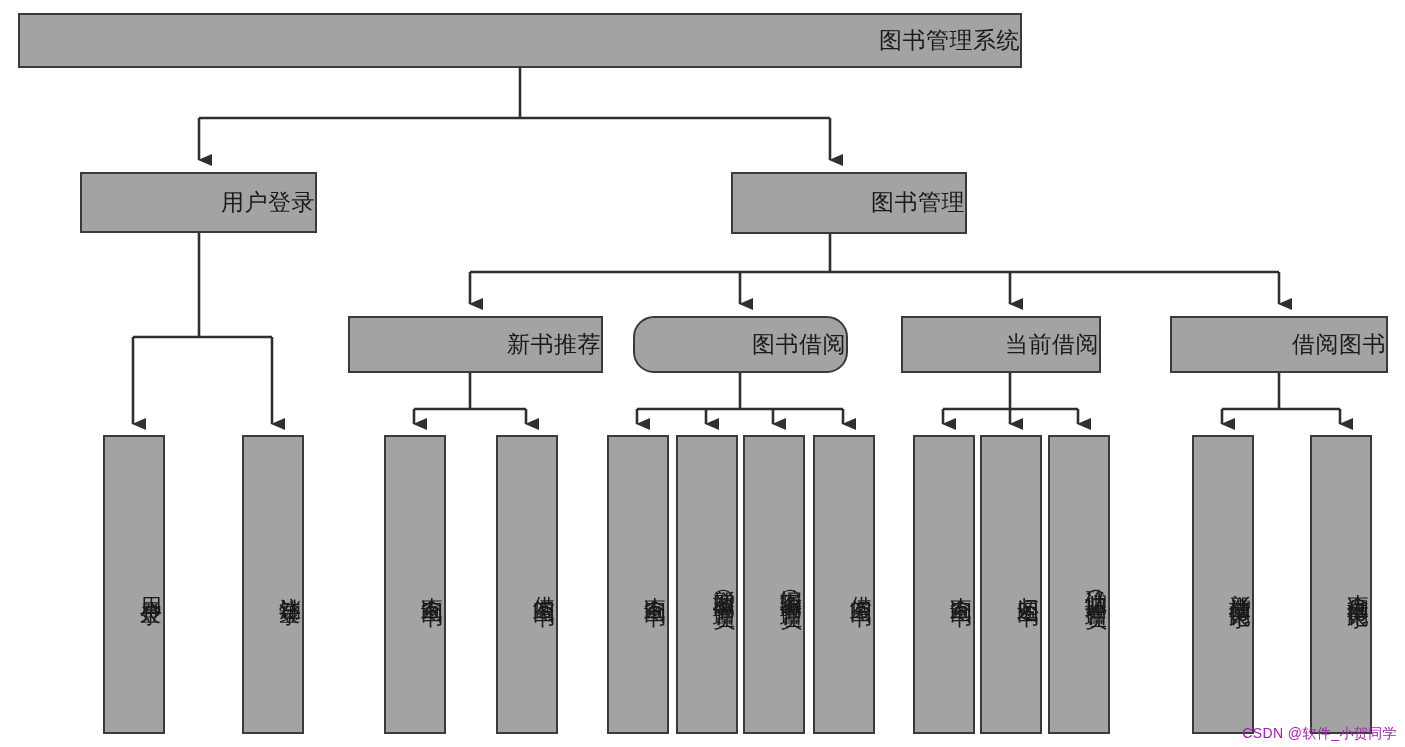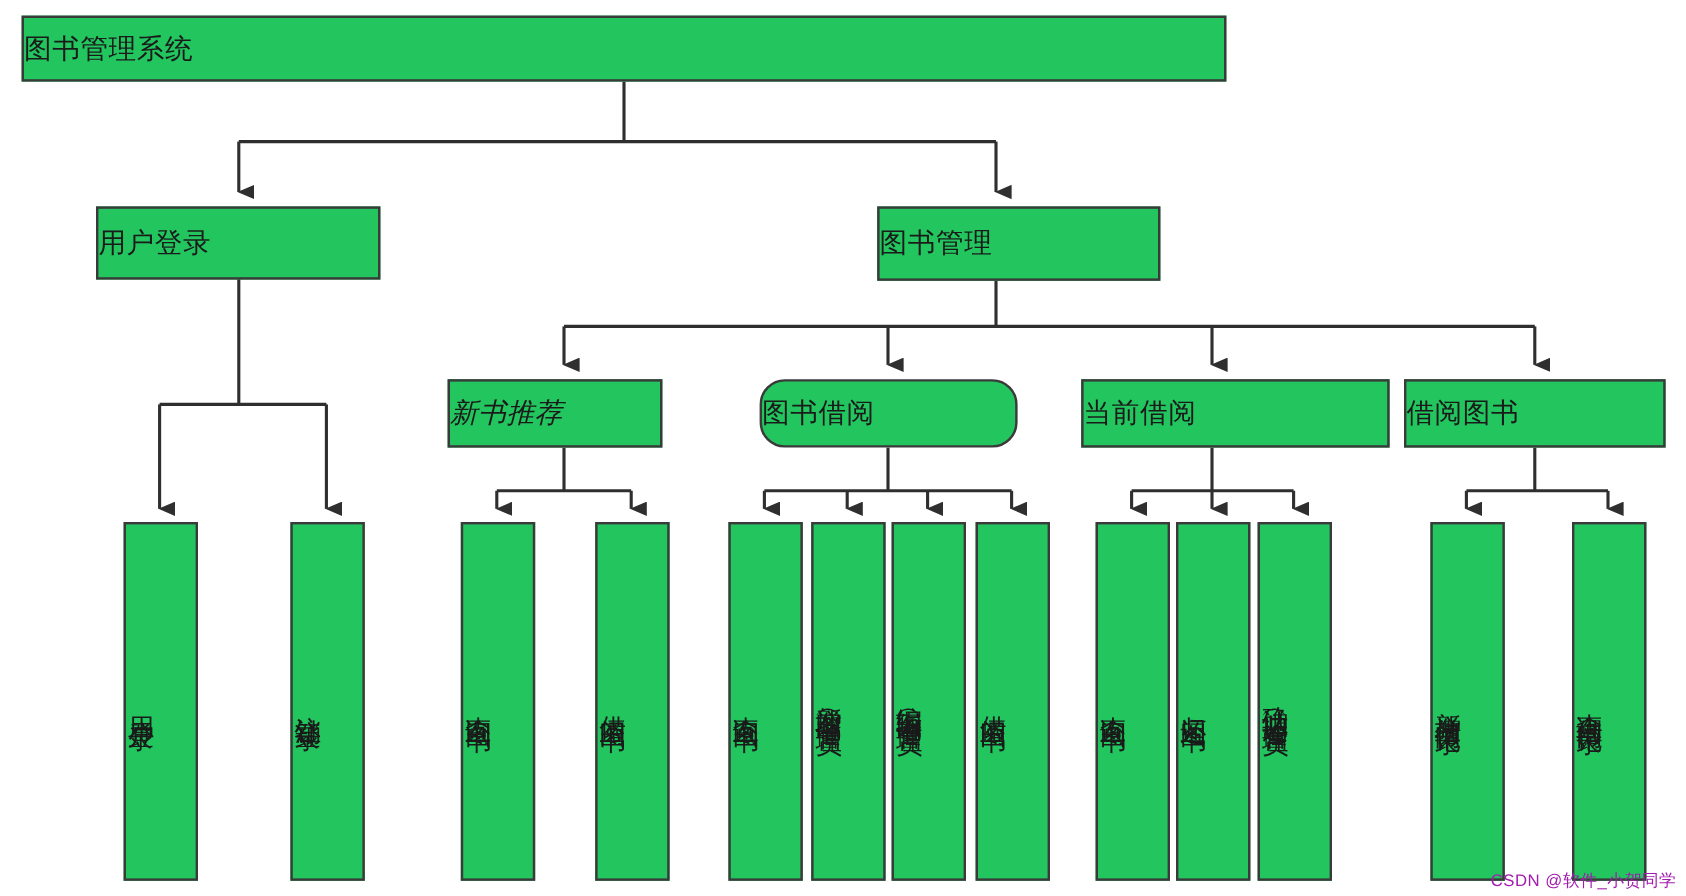--- a/index.html
+++ b/index.html
@@ -21,25 +21,25 @@
     position: absolute;
     left: 0;
     top: 0;
     width: 1405px;
     height: 747px;
     pointer-events: none;
   }
   .node {
     position: absolute;
     box-sizing: border-box;
-    background: #22c55e;
+    background: #a3a3a3;
     border: 2.5px solid #3a3a3a;
     display: flex;
     align-items: center;
-    justify-content: flex-start;
+    justify-content: flex-end;
     overflow: hidden;
   }
   .node-label {
     color: #1a1a1a;
     font-size: 23px;
     line-height: 1.12;
     white-space: nowrap;
     letter-spacing: 0.5px;
   }
   .node.vertical .node-label {
@@ -120,27 +120,27 @@
     <span class="node-label">图书管理系统</span>
   </div>
 
   <div class="node" style="left:80px; top:172px; width:237px; height:61px;">
     <span class="node-label">用户登录</span>
   </div>
   <div class="node" style="left:712px; top:172px; width:236px; height:62px;margin-left:19px;">
     <span class="node-label">图书管理</span>
   </div>
 
-  <div class="node" style="left:373px; top:316px; width:179px; height:57px;font-style:italic;">
+  <div class="node" style="left:348px; top:316px; width:255px; height:57px;">
     <span class="node-label">新书推荐</span>
   </div>
   <div class="node" style="left:633px; top:316px; width:215px; height:57px;border-radius:21px;">
     <span class="node-label">图书借阅</span>
   </div>
-  <div class="node" style="left:901px; top:316px; width:257px; height:57px;">
+  <div class="node" style="left:901px; top:316px; width:200px; height:57px;">
     <span class="node-label">当前借阅</span>
   </div>
   <div class="node" style="left:1170px; top:316px; width:218px; height:57px;">
     <span class="node-label">借阅图书</span>
   </div>
 
   <div class="node vertical" style="left:103px; top:435px; width:62px; height:299px;">
     <span class="node-label">用户登录</span>
   </div>
   <div class="node vertical" style="left:242px; top:435px; width:62px; height:299px;">

